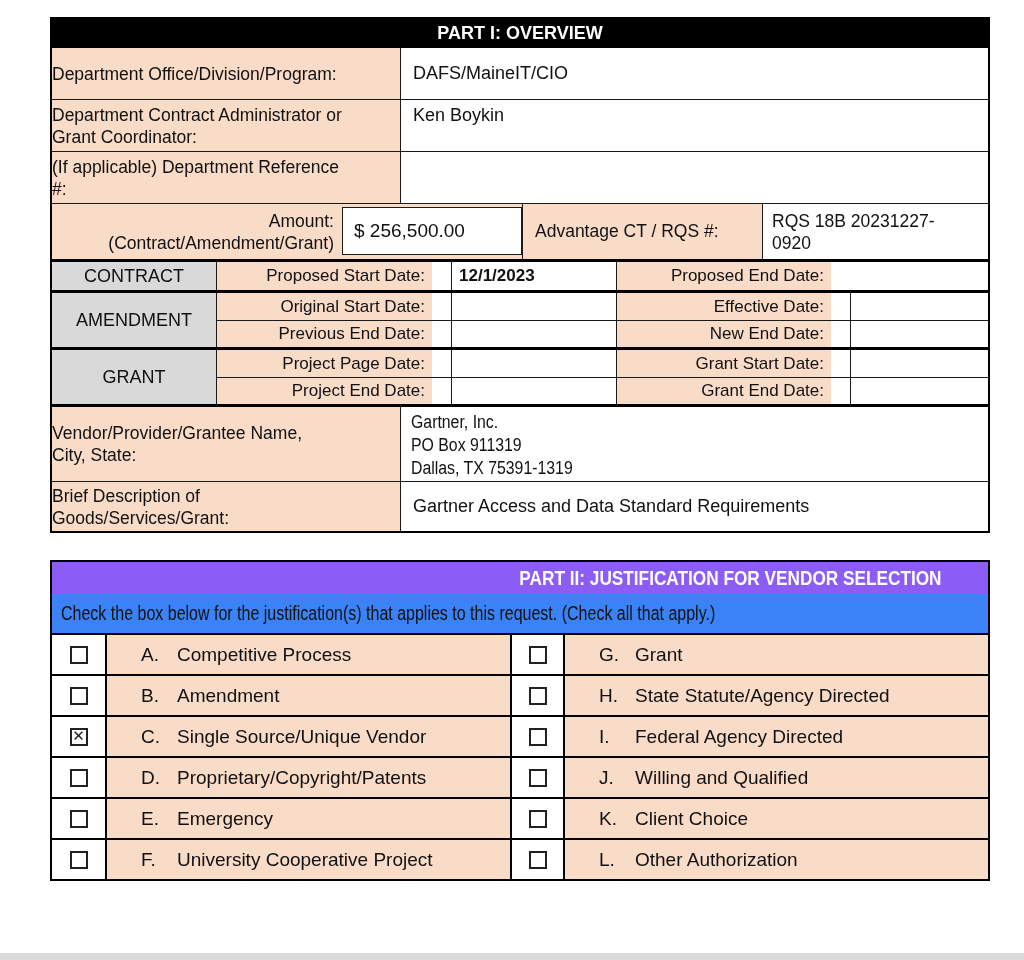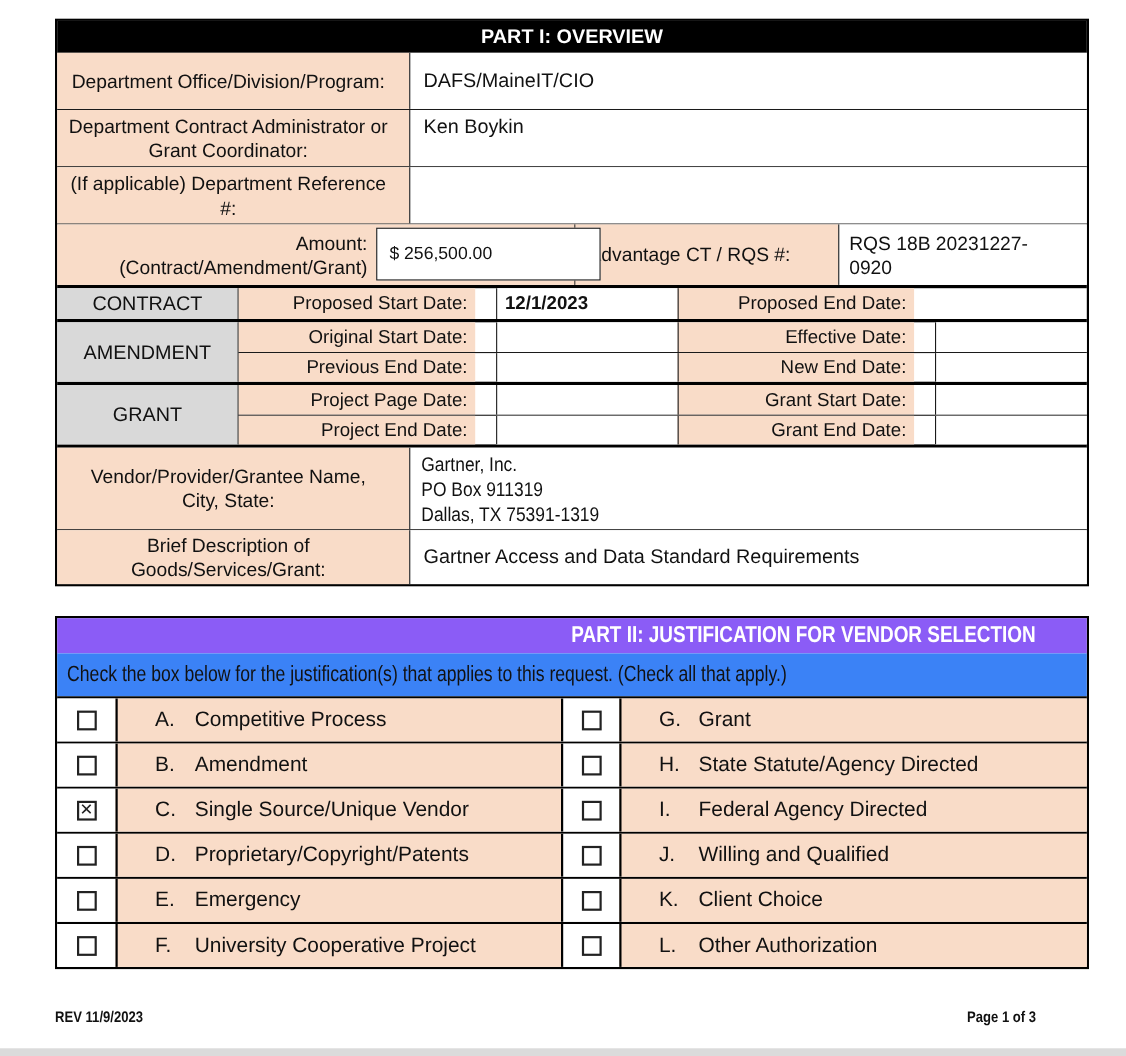--- a/index.html
+++ b/index.html
@@ -12,41 +12,41 @@
 
   
   .tbl1 { border:2px solid #000; background:#fff; }
   .bar1 {
     height:29px; line-height:29px; background:#000; color:#fff;
     font-weight:bold; font-size:18px; text-align:center;
   }
   .row { display:flex; border-top:1px solid #1a1a1a; }
   .peach { background:#F9DCC8; }
   .lblcell {
-    width:320px; display:flex; flex-direction:column; justify-content:center;
-    text-align:center; padding-right:9px; font-size:17.5px; line-height:22px;
+    width:348px; display:flex; flex-direction:column; justify-content:center;
+    text-align:left; padding-right:9px; font-size:17.5px; line-height:22px;
   }
   .valcell {
     flex:1; background:#fff; border-left:1px solid #1a1a1a;
     display:flex; align-items:center; padding-left:12px; font-size:18px;
   }
   .valcell.top { align-items:flex-start; padding-top:5px; }
   .r1 { height:51px; } .r2 { height:52px; } .r3 { height:52px; }
 
   
   .r4 { height:56px; }
   .amt-left { width:470px; position:relative; display:flex; }
   .amt-label {
     width:290px; display:flex; flex-direction:column; justify-content:center;
     text-align:right; padding-right:8px; font-size:17.5px; line-height:22px;
   }
   .amt-box {
-    position:absolute; left:290px; top:3px; bottom:4px; width:204px;
+    position:absolute; left:290px; top:3px; bottom:4px; width:180px;
     background:#fff; border:1px solid #1a1a1a;
-    display:flex; align-items:center; padding-left:11px; font-size:16px;
+    display:flex; align-items:center; padding-left:11px; font-size:19px;
   }
   .adv-label {
     width:240px; border-left:1px solid #1a1a1a; display:flex; align-items:center;
     justify-content:flex-start; padding-left:12px; font-size:17.5px;
   }
   .adv-val {
     flex:1; background:#fff; border-left:1px solid #1a1a1a;
     display:flex; flex-direction:column; justify-content:center;
     padding-left:9px; font-size:17.5px; line-height:22px;
   }
@@ -343,19 +343,15 @@
             <div class="box"></div>
           </div>
         <div class="cblbl right">
             <span class="letter">L.</span>
             <span>Other Authorization</span>
           </div>
       </div>
     </div>
   </div>
 
-  <div class="footer">
-    <span class="cnd l">REV 11/9/2023</span>
-    <span class="cnd r">Page 1 of 3</span>
-  </div>
 
   <div class="bottom-strip"></div>
 </div>
 
 </body></html>

